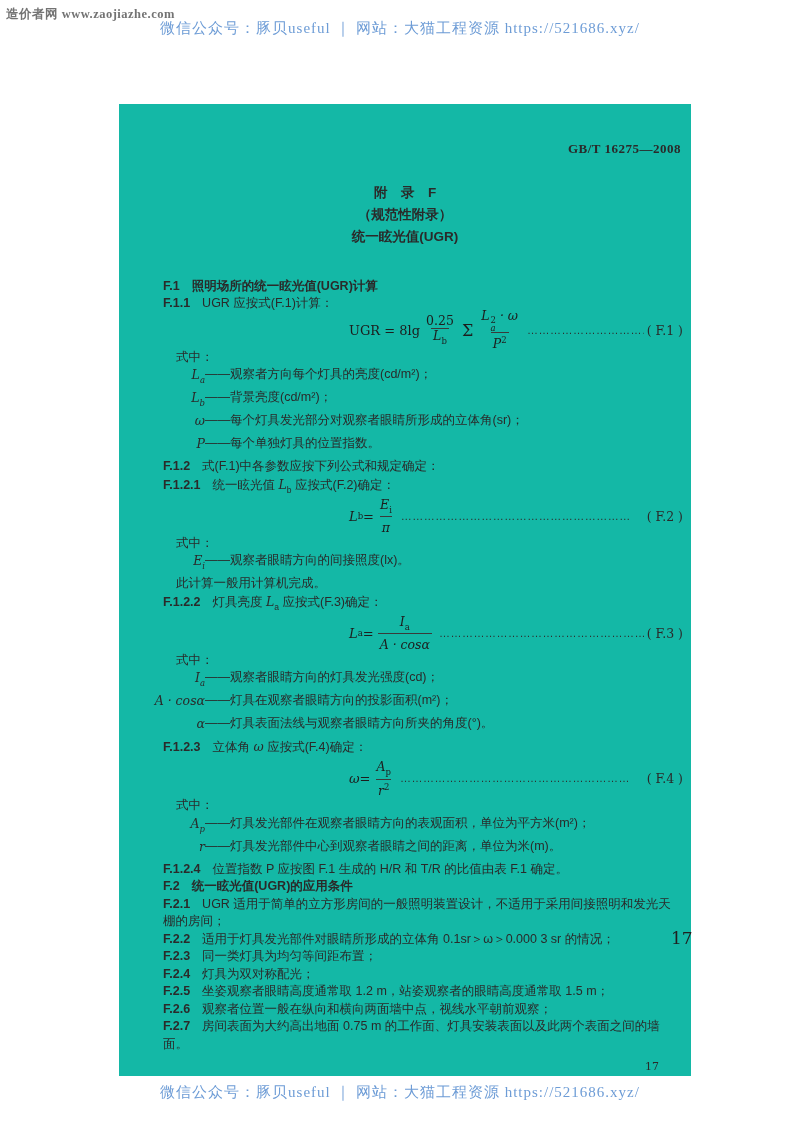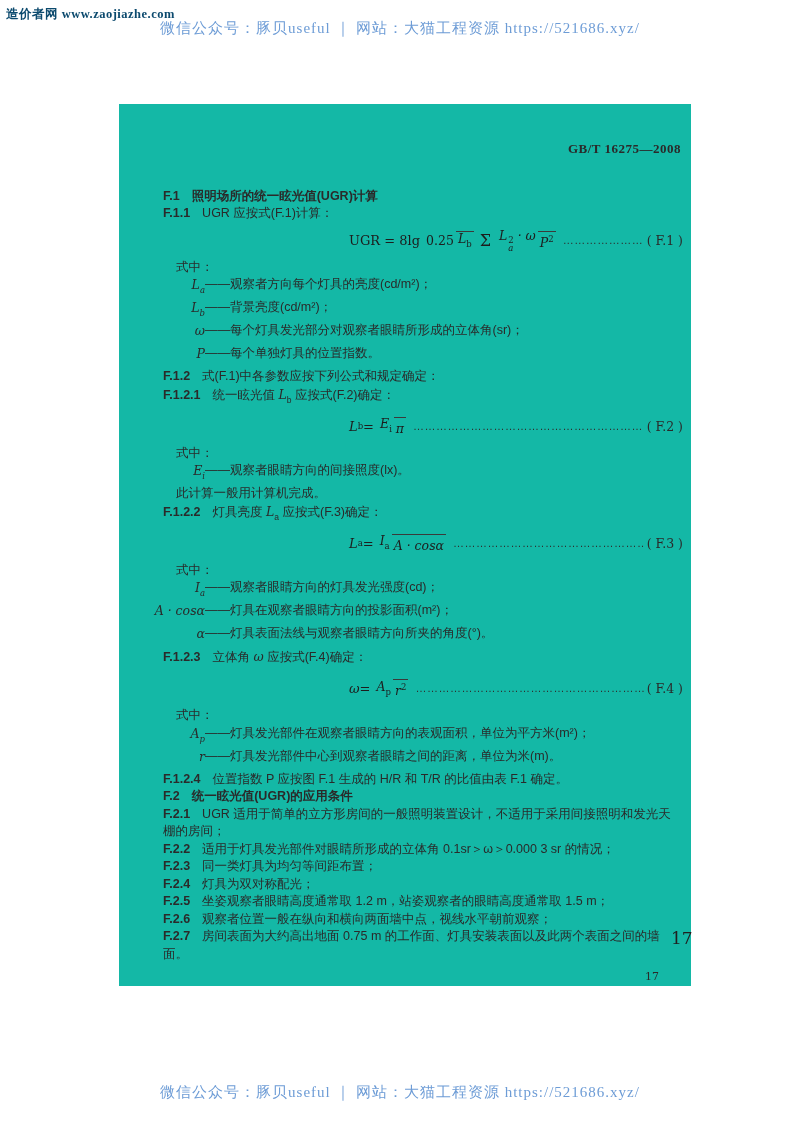--- a/index.html
+++ b/index.html
@@ -49,46 +49,51 @@
   sub { font-size:8.5px; }
   sup.fsup { font-size:8.5px; }
   .ivar { font-family:"DejaVu Serif", serif; font-style:italic; }
   
   .formula-row { display:flex; align-items:center; padding:0 8px 0 230px; height:34px; margin:1px 0; }
   .fbody {
     display:inline-flex; align-items:center; white-space:nowrap;
     font-family:"DejaVu Serif", serif; font-size:13px; color:#1d1d1d;
   }
   .var { font-style:italic; }
-  .frac { display:inline-flex; flex-direction:row; align-items:center; margin:0 4px; line-height:14px; font-size:12.5px; }
+  .frac { display:inline-flex; flex-direction:column; align-items:center; margin:0 4px; line-height:14px; font-size:12.5px; }
   .frac .num, .frac .den { display:block; text-align:center; padding:0 2px; }
   .frac .den { border-top:1px solid #3a3a3a; }
   .sigma { font-size:16px; margin:0 2px; font-style:normal; }
   .supsub {
     display:inline-flex; flex-direction:column; align-items:flex-start;
     font-size:8.5px; line-height:8px; vertical-align:-3px; margin-left:1px;
   }
   .dots { flex:1; overflow:hidden; white-space:nowrap; letter-spacing:0.5px; font-size:11px; margin:0 3px; color:#2e2e2e; }
   .ftag { flex:none; font-family:"DejaVu Serif", serif; font-size:12.5px; white-space:nowrap; }
   .page-num-small { text-align:right; padding:5px 32px 0 0; font-size:11px; font-family:"DejaVu Serif", serif; }
   .page-num-big {
     position:absolute; left:671px; top:928px; font-size:17px;
     font-family:"DejaVu Serif", serif; color:#1f1f1f;
   }
 </style>
 </head>
 <body>
 
-<div class="wm-red" style="color:#0c4a6e">造价者网 www.zaojiazhe.com</div>
+<div class="wm-red" style="color:#737373">造价者网 www.zaojiazhe.com</div>
 <div class="wm-blue-top" style="color:#6d9cd6">微信公众号：豚贝useful ｜ 网站：大猫工程资源 https://521686.xyz/</div>
 
 <div class="page">
 
   <div class="doc-code">GB/T 16275—2008</div>
 
+  <div class="apx-title">
+    <p>附　录　F</p>
+    <p>（规范性附录）</p>
+    <p>统一眩光值(UGR)</p>
+  </div>
 
   <div class="docbody">
 
     <p class="clause">
       <span class="cnum">F.1</span><span class="bold">照明场所的统一眩光值(UGR)计算</span>
     </p>
 
     <p class="clause">
       <span class="cnum">F.1.1</span><span>UGR 应按式(F.1)计算：</span>
     </p>

